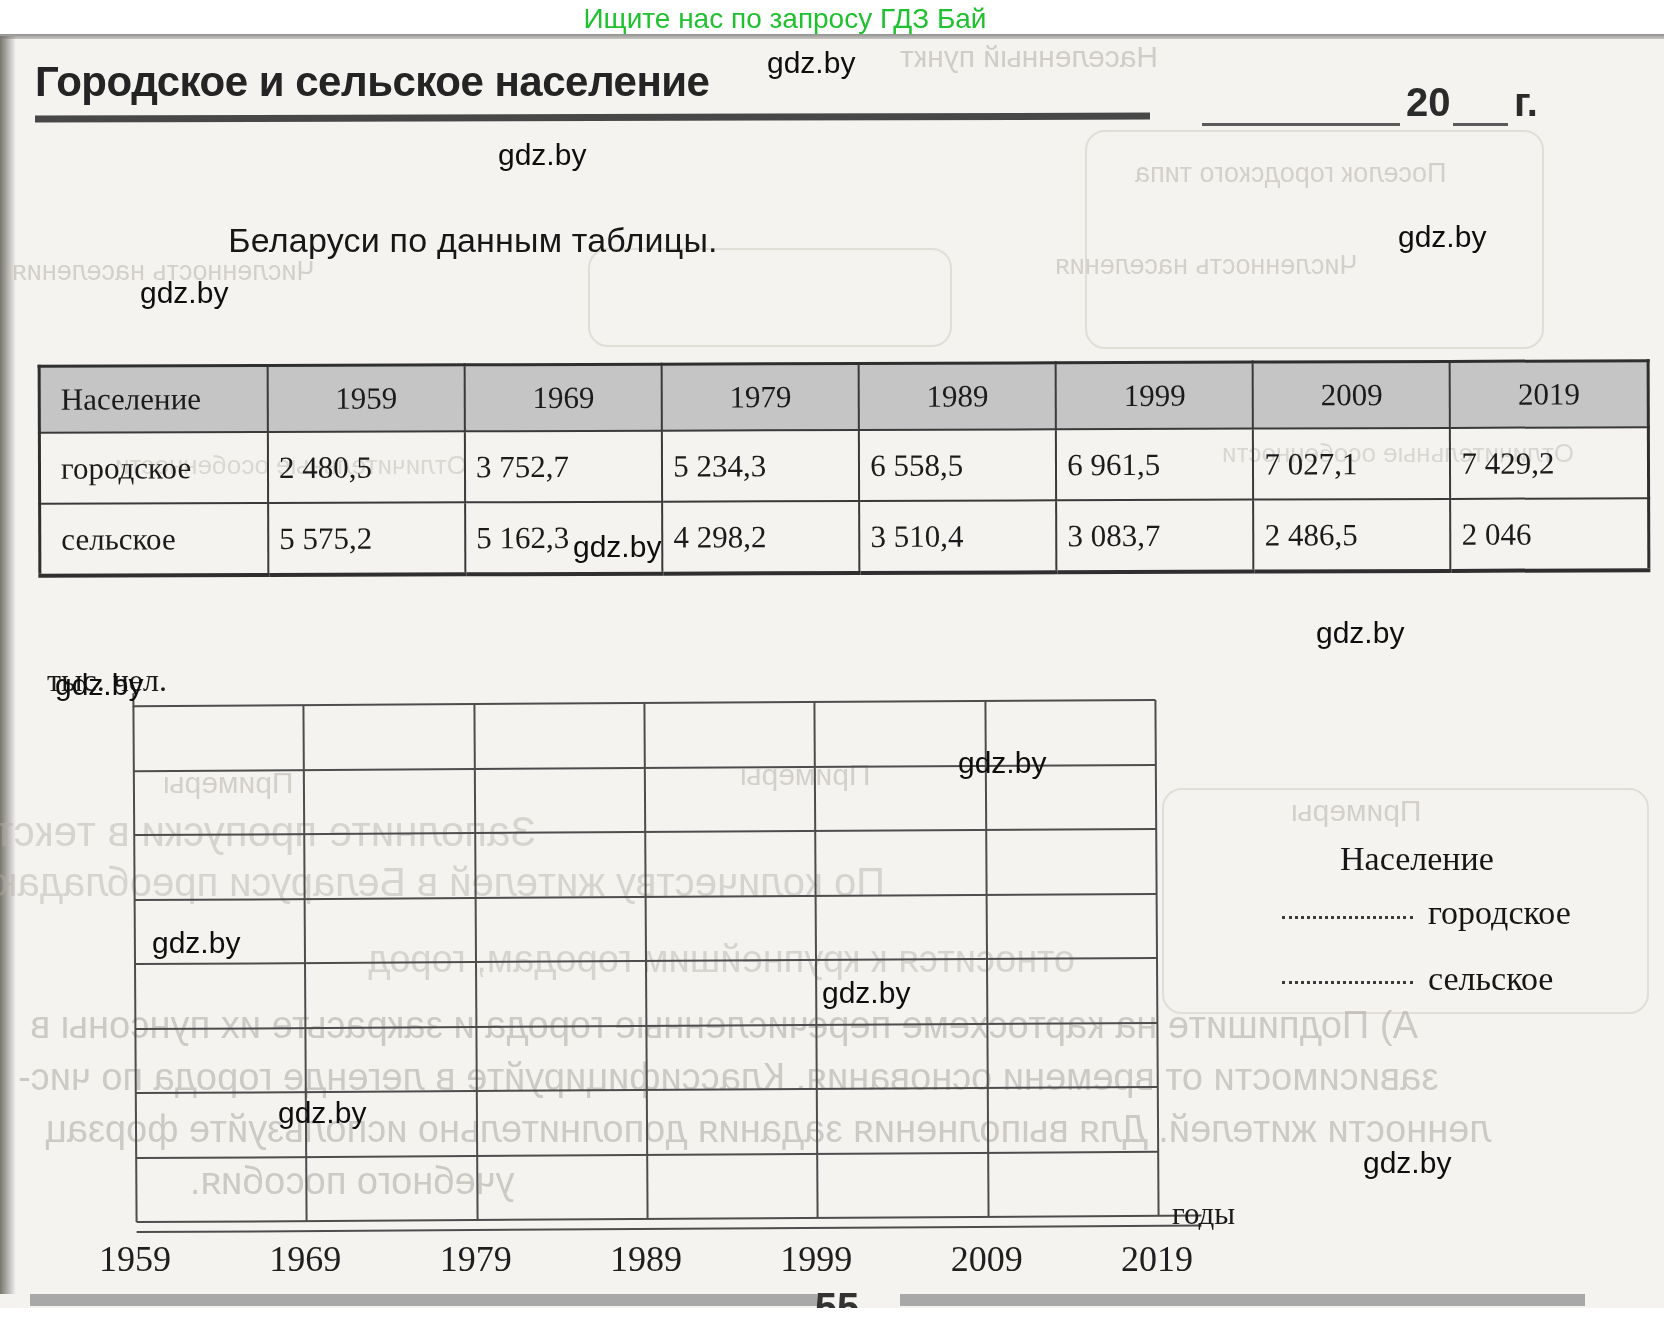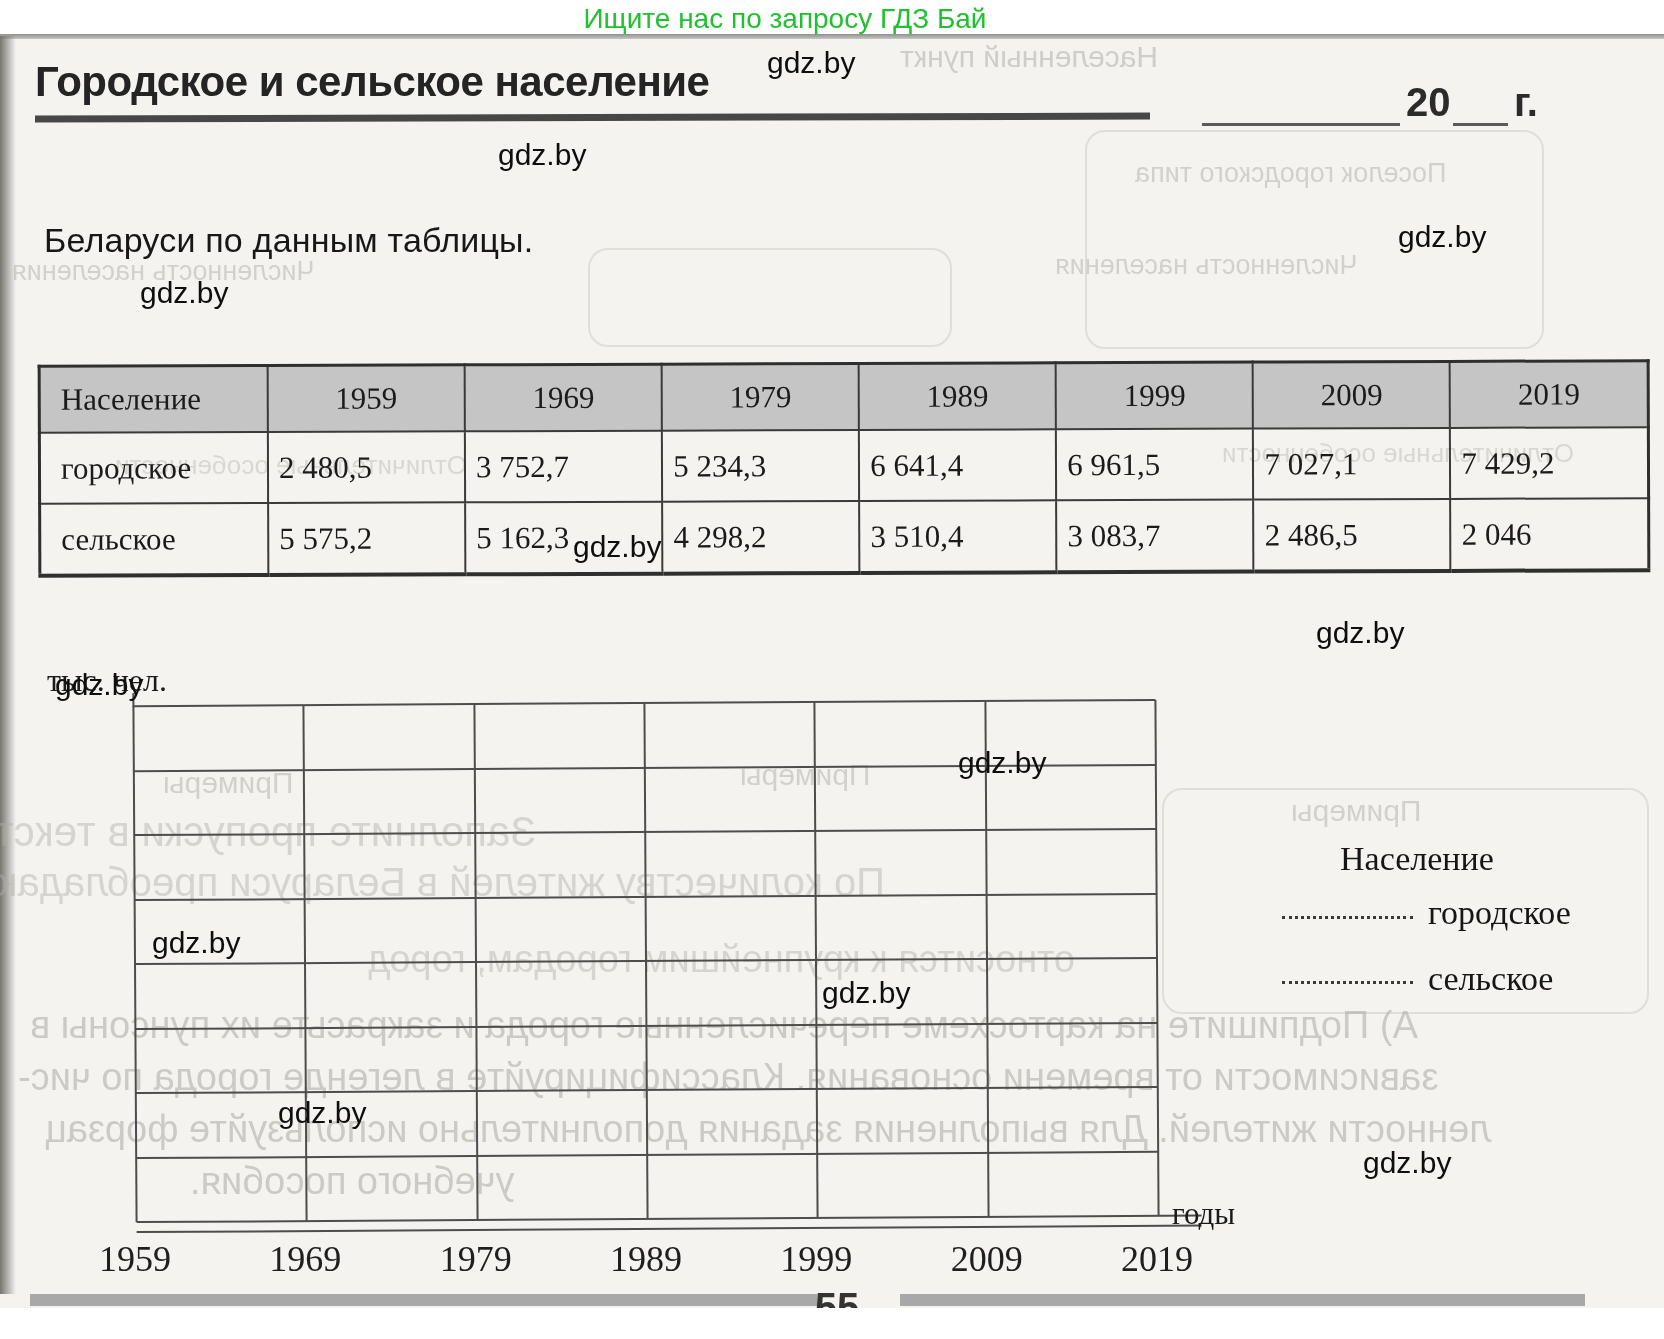--- a/index.html
+++ b/index.html
@@ -20,21 +20,21 @@
   
   #page-title{left:35px;top:58px;font-size:42px;font-weight:700;letter-spacing:-.5px;color:#242424;}
   #title-rule{left:35px;top:114px;width:1115px;height:7px;background:#474747;transform:rotate(-.15deg);}
   #year-line-long{left:1202px;top:123px;width:198px;height:3px;background:#5a5a5a;}
   #year-20{left:1406px;top:80px;font-size:40px;font-weight:700;color:#2b2b2b;}
   #year-line-short{left:1453px;top:123px;width:55px;height:3px;background:#5a5a5a;}
   #year-g{left:1514px;top:80px;font-size:40px;font-weight:700;color:#2b2b2b;}
   
   .task-line{color:#171717;font-size:34px;letter-spacing:.2px;}
   #task-line1{left:35px;top:168px;width:1560px;}
-  #task-line2{left:44px;top:221px;width:900px;}
+  #task-line2{left:23px;top:221px;width:900px;text-align:center;}
   .tnum{font-weight:700;}
   
   #table-title{left:0;top:286px;width:1590px;text-align:center;
     font-family:"Liberation Serif",serif;font-size:34px;color:#161616;}
   #table-title b{font-weight:700;}
   #data-table{left:38px;top:362px;width:1612px;border-collapse:collapse;
     font-family:"Liberation Serif",serif;font-size:31px;color:#1b1b1b;
     border:3px solid #2f2f2f;transform:rotate(-.2deg);}
   #data-table th,#data-table td{border:2px solid #3a3a3a;padding:0 10px;}
   #data-table thead th{background:#c5c5c5;height:64px;font-weight:400;}
@@ -122,21 +122,21 @@
           <th>2009</th>
           <th>2019</th>
         </tr>
       </thead>
     <tbody>
         <tr>
           <td class="rowlabel">городское</td>
           <td>2 480,5</td>
           <td>3 752,7</td>
           <td>5 234,3</td>
-          <td>6 641,4</td>
+          <td>6 558,5</td>
           <td>6 961,5</td>
           <td>7 027,1</td>
           <td>7 429,2</td>
         </tr>
         <tr>
           <td class="rowlabel">сельское</td>
           <td>5 575,2</td>
           <td>5 162,3</td>
           <td>4 298,2</td>
           <td>3 510,4</td>

